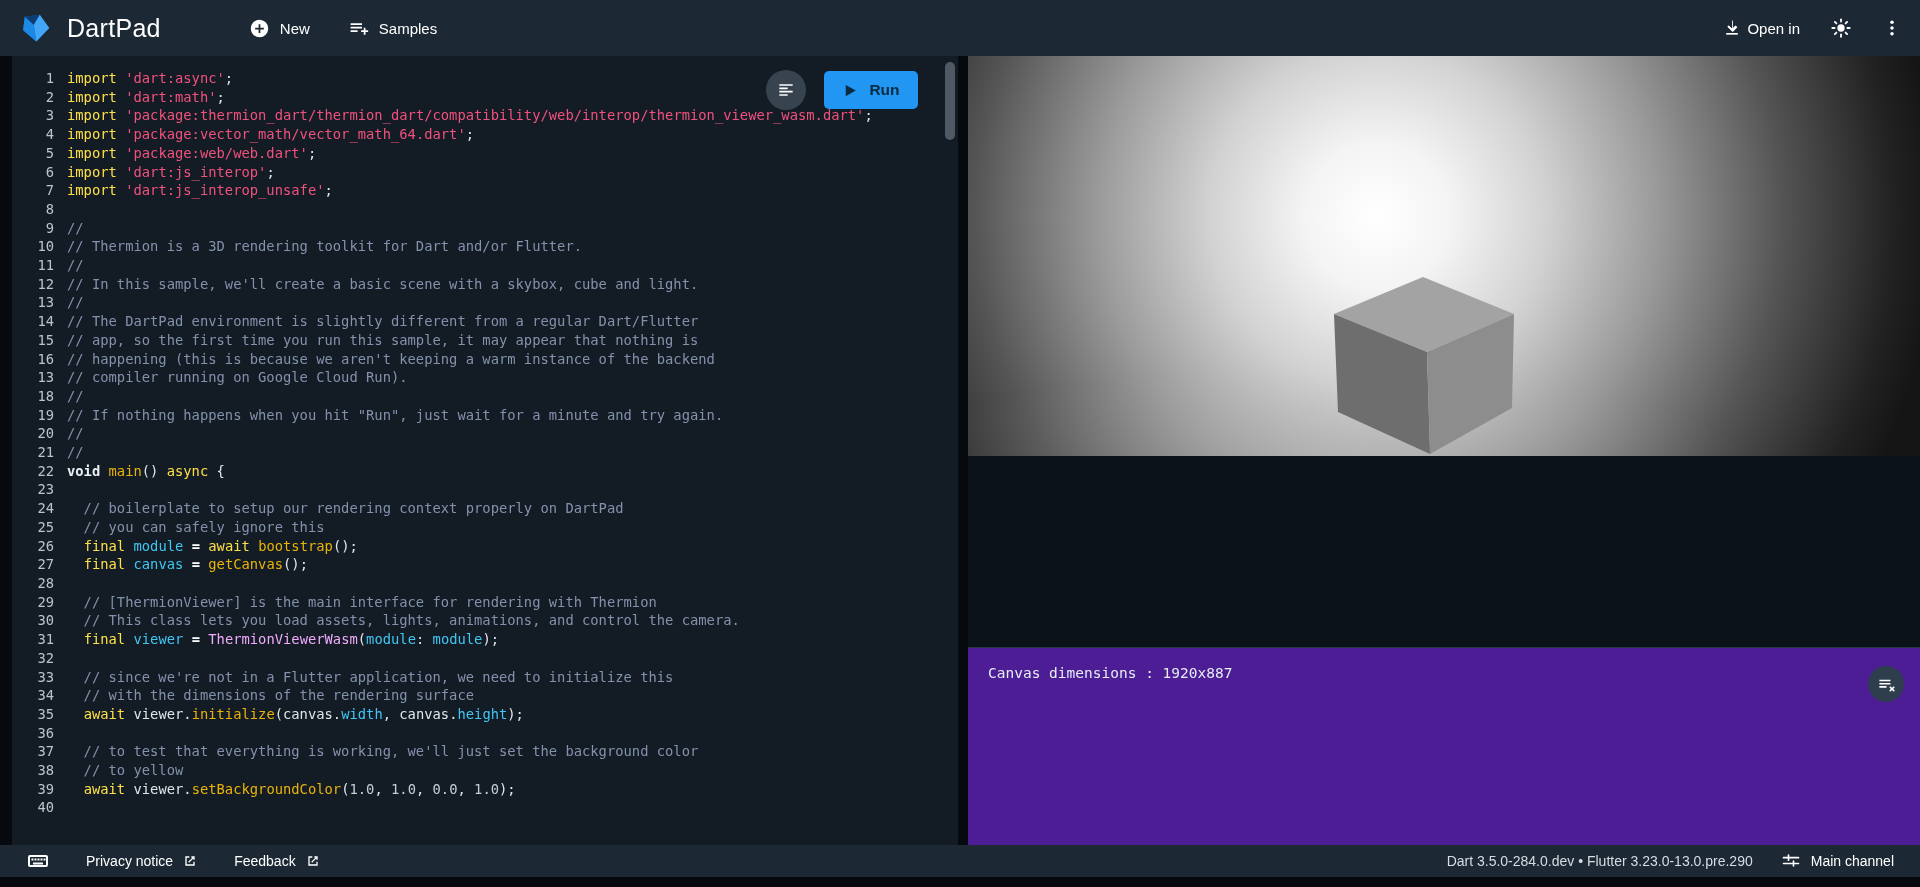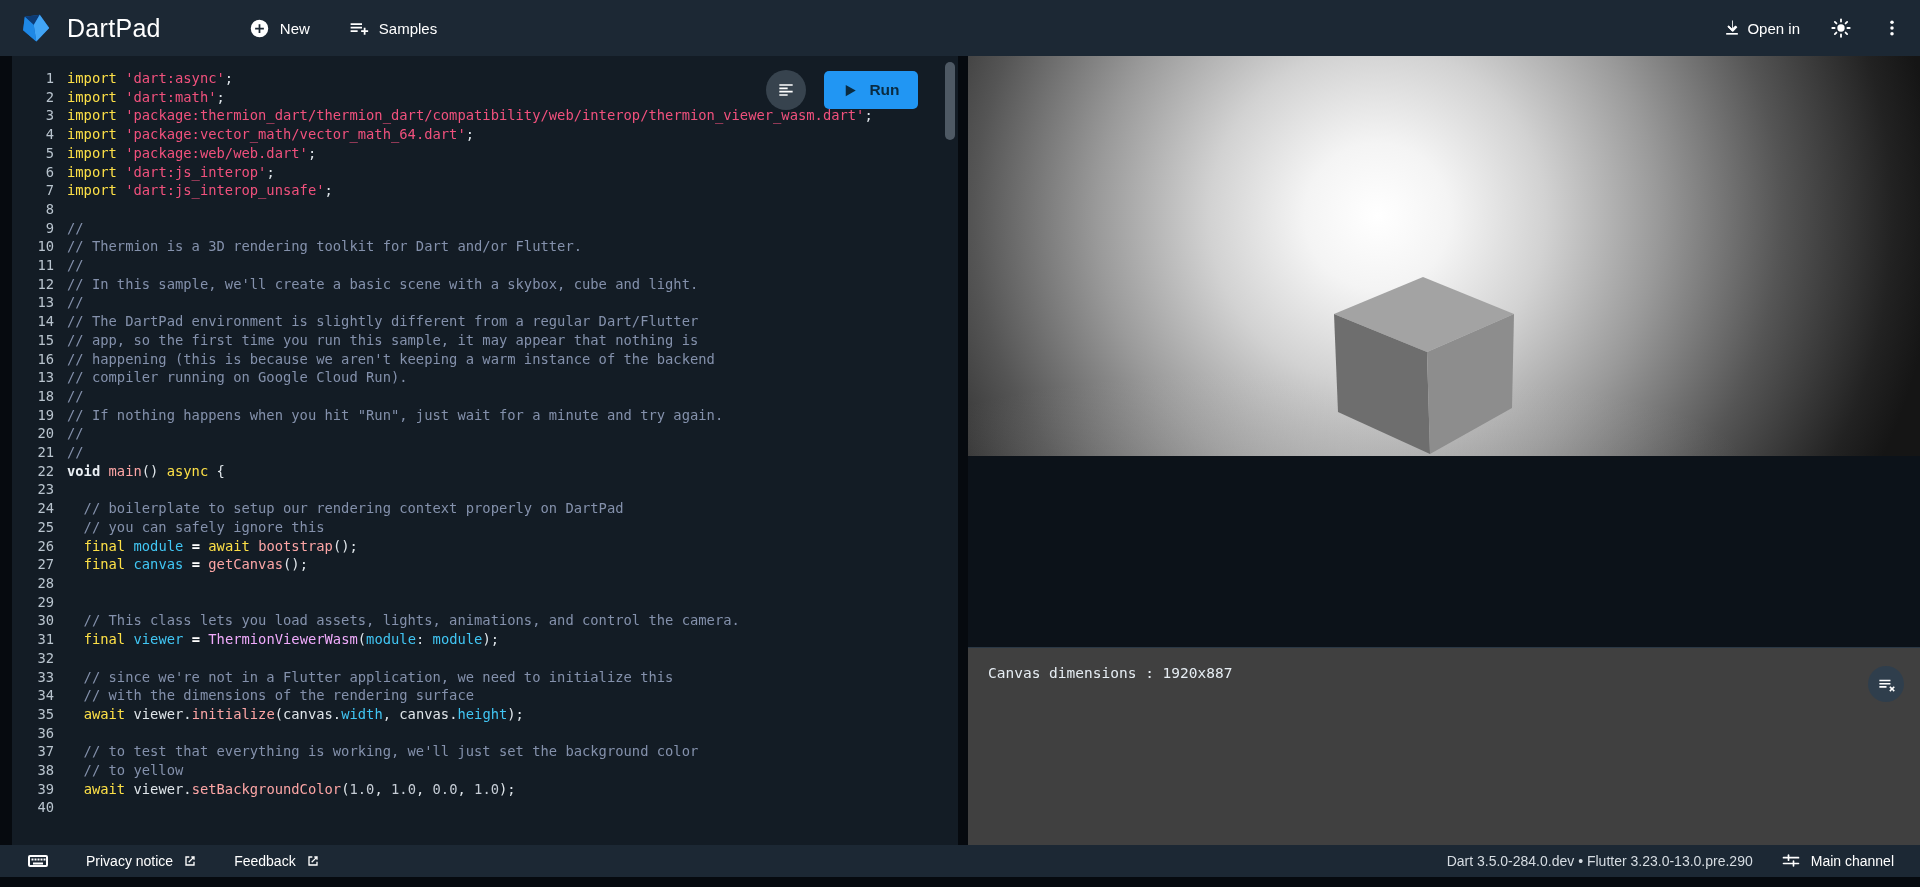--- a/index.html
+++ b/index.html
@@ -25,21 +25,21 @@
 
   
   .code-area { padding:13px 0 0 8px; }
   .cl { display:flex; line-height:18.7px; font-family:"DejaVu Sans Mono", monospace; font-size:13.8px; }
   .ln { width:34px; text-align:right; color:#b9c4ce; flex:0 0 auto; user-select:none; }
   .lc { white-space:pre; margin-left:13px; }
   .tk-kw  { color:#fde047; }
   .tk-kw2 { color:#eaeff4; font-weight:bold; }
   .tk-str { color:#f1517d; }
   .tk-cmt { color:#8491ac; }
-  .tk-fn  { color:#fca5a5;margin-top:28px; }
+  .tk-fn  { color:#eab308;margin-top:28px; }
   .tk-vr  { color:#41c6f4; }
   .tk-cls { color:#f0abfc; }
   .tk-num { color:#c6cdd6; }
   .tk-op  { color:#ffffff; font-weight:bold; }
   .tk-pl  { color:#dfe5ea; }
 
   .editor-controls { position:absolute; top:14px; right:40px; display:flex; align-items:center; gap:18px; }
   .format-btn { width:40px; height:40px; border-radius:50%; background:#37434e; border:none; cursor:pointer;
                 display:flex; align-items:center; justify-content:center; }
   .run-btn { height:38px; min-width:94px; border:none; border-radius:5px; background:#2196f3; cursor:pointer;
@@ -48,21 +48,21 @@
   .vscroll { position:absolute; top:6px; right:3px; width:10px; height:78px; border-radius:5px; background:#4e5964; }
 
   
   .scene { height:400px; position:relative; cursor:grab;
     background:
       radial-gradient(ellipse 620px 130px at 36% 101%, rgba(205,205,205,.20), rgba(0,0,0,0) 70%),
       radial-gradient(circle 560px at 43% 40%, #ffffff 0%, #f4f4f4 13%, #d2d2d2 30%, #9a9a9a 50%, #555555 72%, #222222 92%, #151515 100%),
       #0e0e0e; }
   .scene svg { position:absolute; inset:0; }
   .out-spacer { flex:1; background:#0c1219; }
-  .console { height:198px; background:#404040; border-top:1px solid #2b3845; position:relative;
+  .console { height:198px; background:#4c1d95; border-top:1px solid #2b3845; position:relative;
              padding:17px 20px; }
   .console-text { color:#e6edf3; font-family:"DejaVu Sans Mono", monospace; font-size:14.5px; }
   .clear-btn { position:absolute; top:18px; right:16px; width:36px; height:36px; border-radius:50%;
                background:#2f3e4c; border:none; cursor:pointer; display:flex; align-items:center; justify-content:center; }
 
   
   .footer { height:32px; background:#1c2834; display:flex; align-items:center; padding:0 26px; gap:36px; }
   .footlink { display:flex; align-items:center; gap:9px; color:#ffffff; font-size:14px; font-weight:500;
               background:none; border:none; cursor:pointer; }
   .footer-right { margin-left:auto; display:flex; align-items:center; gap:28px; }
@@ -254,20 +254,21 @@
         <div class="cl">
           <span class="ln">27</span>
           <span class="lc"><span class="tk-pl">  </span><span class="tk-kw">final</span><span class="tk-pl"> </span><span class="tk-vr">canvas</span><span class="tk-pl"> </span><span class="tk-op">=</span><span class="tk-pl"> </span><span class="tk-fn">getCanvas</span><span class="tk-pl">();</span></span>
         </div>
         <div class="cl">
           <span class="ln">28</span>
           <span class="lc"></span>
         </div>
         <div class="cl">
           <span class="ln">29</span>
+          <span class="lc"><span class="tk-cmt">  // [ThermionViewer] is the main interface for rendering with Thermion</span></span>
         </div>
         <div class="cl">
           <span class="ln">30</span>
           <span class="lc"><span class="tk-cmt">  // This class lets you load assets, lights, animations, and control the camera.</span></span>
         </div>
         <div class="cl">
           <span class="ln">31</span>
           <span class="lc"><span class="tk-pl">  </span><span class="tk-kw">final</span><span class="tk-pl"> </span><span class="tk-vr">viewer</span><span class="tk-pl"> </span><span class="tk-op">=</span><span class="tk-pl"> </span><span class="tk-cls">ThermionViewerWasm</span><span class="tk-pl">(</span><span class="tk-vr">module</span><span class="tk-pl">: </span><span class="tk-vr">module</span><span class="tk-pl">);</span></span>
         </div>
         <div class="cl">

